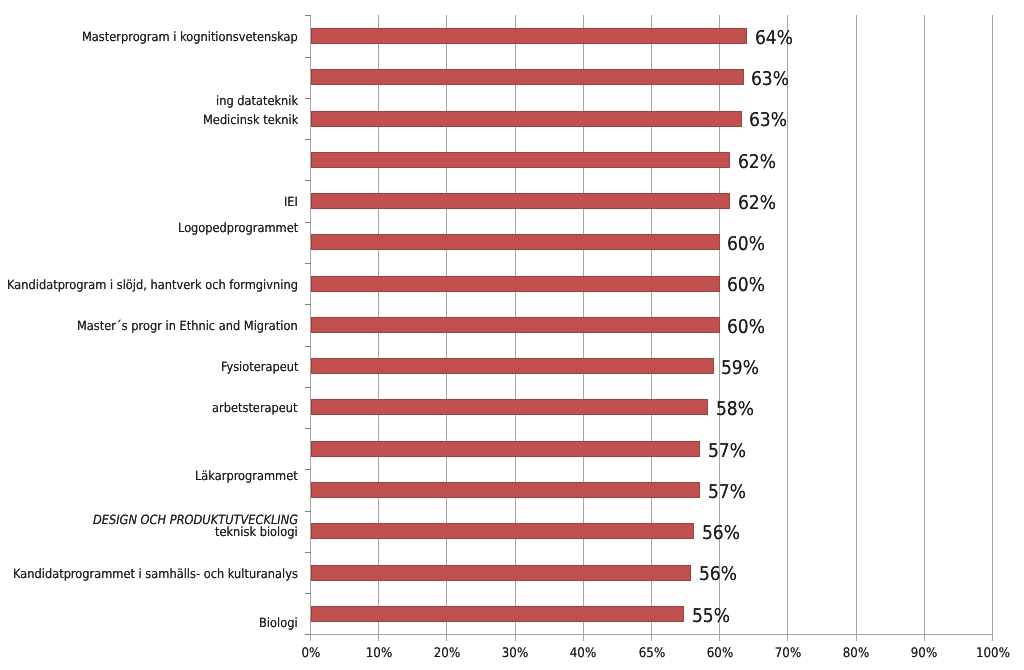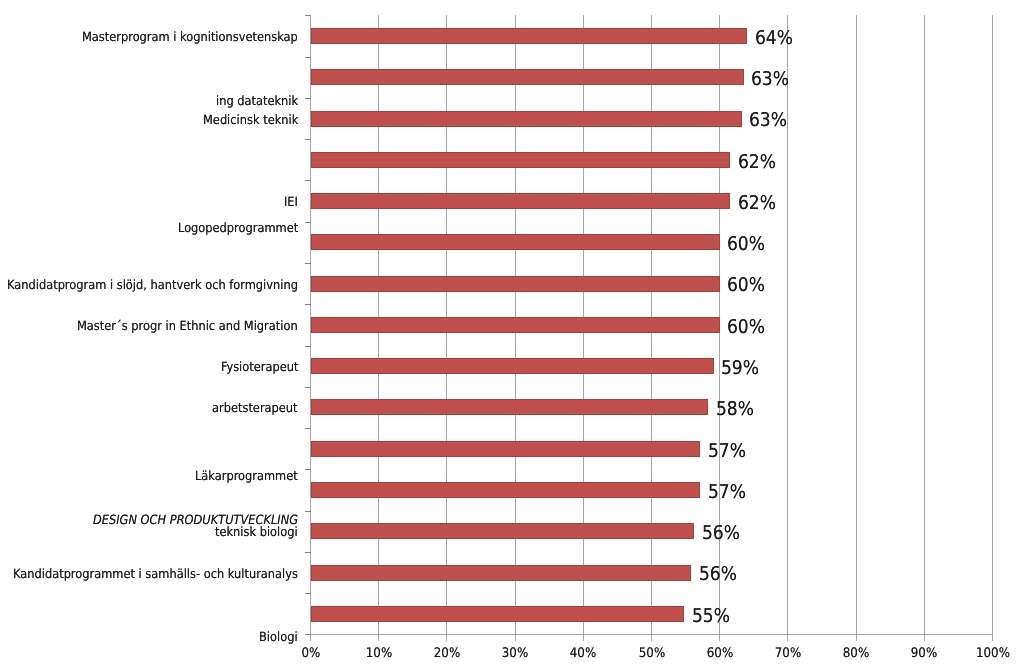--- a/index.html
+++ b/index.html
@@ -96,21 +96,21 @@
   <div class="cat-label" style="top: 195.13px;">IEI</div>
   <div class="cat-label" style="top: 221px;">Logopedprogrammet</div>
   <div class="cat-label" style="top: 318.95px;">Master´s progr in Ethnic and Migration</div>
   <div class="cat-label" style="top: 277.677px;">Kandidatprogram i slöjd, hantverk och formgivning</div>
   <div class="cat-label" style="top: 360.223px;">Fysioterapeut</div>
   <div class="cat-label" style="top: 401.497px;">arbetsterapeut</div>
   <div class="cat-label" style="top: 469px;">Läkarprogrammet</div>
   <div class="cat-label" style="top: 513px; font-style: italic;">DESIGN OCH PRODUKTUTVECKLING</div>
   <div class="cat-label" style="top: 525.317px;">teknisk biologi</div>
   <div class="cat-label" style="top: 566.59px;">Kandidatprogrammet i samhälls- och kulturanalys</div>
-  <div class="cat-label" style="top: 630px;">Biologi</div>
+  <div class="cat-label" style="top: 616px;">Biologi</div>
 
   <div class="val-label" style="top: 30.8367px; left: 754.58px;">64%</div>
   <div class="val-label" style="top: 72.11px; left: 751.17px;">63%</div>
   <div class="val-label" style="top: 113.383px; left: 749.124px;">63%</div>
   <div class="val-label" style="top: 154.657px; left: 737.53px;">62%</div>
   <div class="val-label" style="top: 195.93px; left: 737.53px;">62%</div>
   <div class="val-label" style="top: 237.203px; left: 727.3px;">60%</div>
   <div class="val-label" style="top: 278.477px; left: 727.3px;">60%</div>
   <div class="val-label" style="top: 319.75px; left: 727.3px;">60%</div>
   <div class="val-label" style="top: 361.023px; left: 721.162px;">59%</div>
@@ -119,20 +119,20 @@
   <div class="val-label" style="top: 484.843px; left: 707.522px;">57%</div>
   <div class="val-label" style="top: 526.117px; left: 702.066px;">56%</div>
   <div class="val-label" style="top: 567.39px; left: 698.656px;">56%</div>
   <div class="val-label" style="top: 608.663px; left: 691.836px;">55%</div>
 
   <div class="tick-label" style="left:270.5px">0%</div>
   <div class="tick-label" style="left:338.7px">10%</div>
   <div class="tick-label" style="left:406.9px">20%</div>
   <div class="tick-label" style="left:475.1px">30%</div>
   <div class="tick-label" style="left:543.3px">40%</div>
-  <div class="tick-label" style="left:611.5px">50%</div>
+  <div class="tick-label" style="left:611.5px">65%</div>
   <div class="tick-label" style="left:679.7px">60%</div>
   <div class="tick-label" style="left:747.9px">70%</div>
   <div class="tick-label" style="left:816.1px">80%</div>
   <div class="tick-label" style="left:884.3px">90%</div>
   <div class="tick-label" style="left:952.5px">100%</div>
 
 </div>
 
 </body></html>

